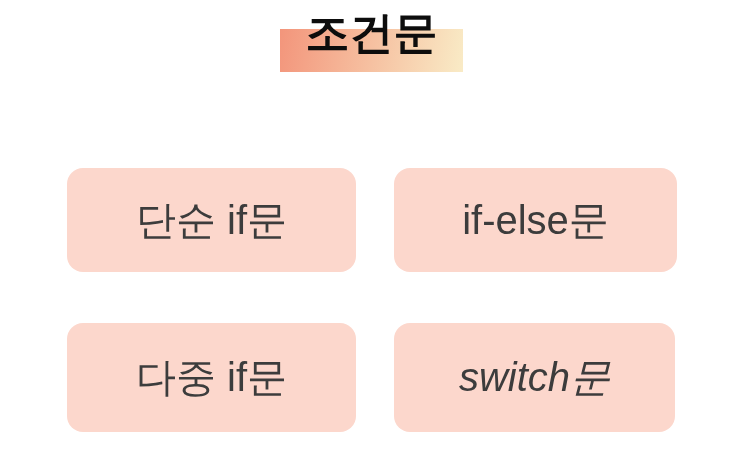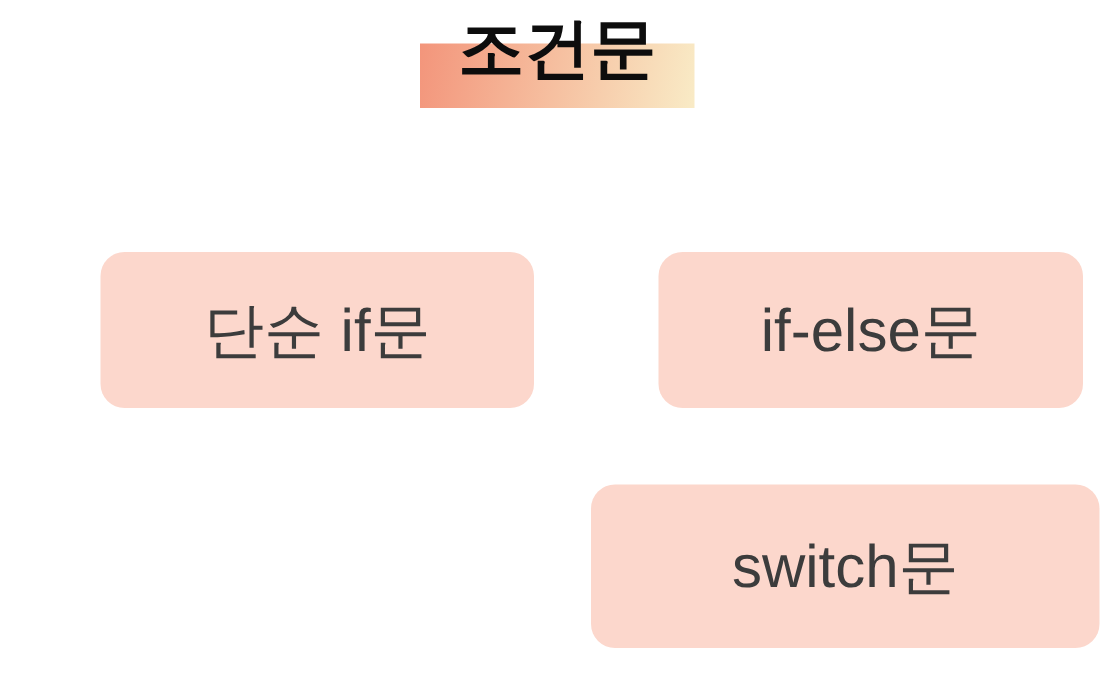--- a/index.html
+++ b/index.html
@@ -48,39 +48,42 @@
     border-radius: 16px;
     display: flex;
     align-items: center;
     justify-content: center;
     font-size: 40px;
     color: var(--box-text);
     font-weight: 400;
     white-space: nowrap;
   }
   .box-0 { left: 67px;  top: 168px; width: 289px; height: 104px; text-align: right; }
-  .box-1 { left: 394px; top: 168px; width: 283px; height: 104px; margin-left: 45px; }
+  .box-1 { left: 394px; top: 168px; width: 283px; height: 104px; }
   .box-2 { left: 67px;  top: 323px; width: 289px; height: 109px; }
-  .box-3 { left: 394px; top: 323px; width: 339px; height: 109px; }
+  .box-3 { left: 394px; top: 323px; width: 281px; height: 109px; font-style: italic; }
 </style>
 </head>
 <body>
 
 <div class="slide">
 
   <div class="title-banner"></div>
 
   <div class="page-title">조건문</div>
 
   <div class="concept-box box-0">
     <span>단순 if문</span>
   </div>
 
   <div class="concept-box box-1">
     <span>if-else문</span>
   </div>
 
+  <div class="concept-box box-2">
+    <span>다중 if문</span>
+  </div>
 
   <div class="concept-box box-3">
     <span>switch문</span>
   </div>
 
 </div>
 
 </body></html>

